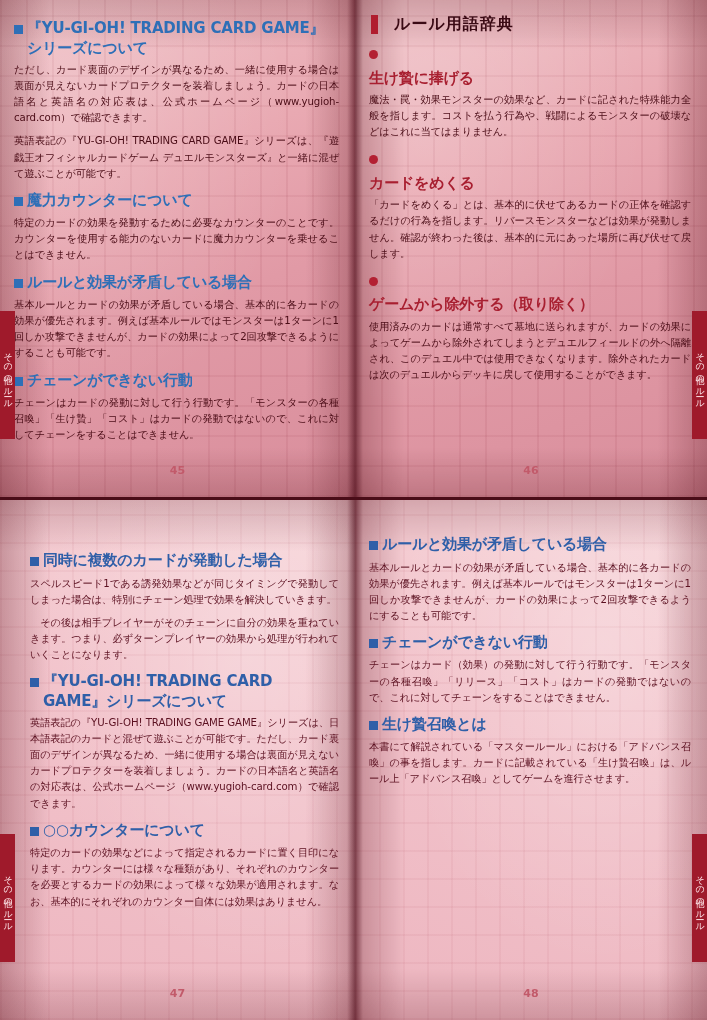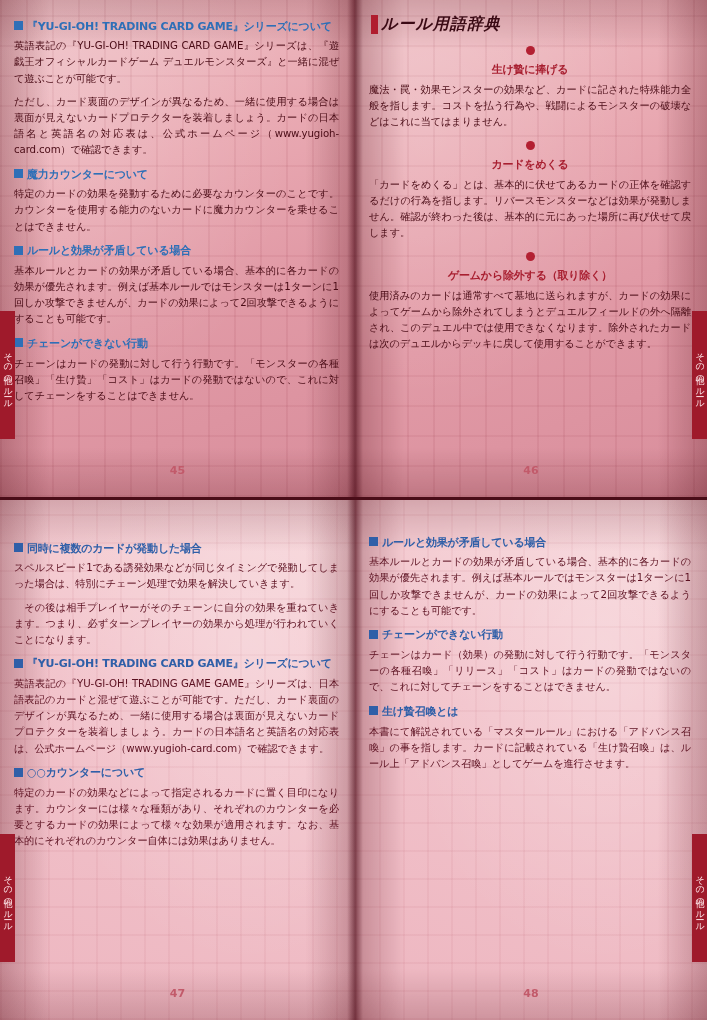--- a/index.html
+++ b/index.html
@@ -80,25 +80,25 @@
     letter-spacing: -0.1px;
     text-align: justify;
     margin: 0 0 7px 0;
   }
   .top .body-text { color: #4a0c16; }
   .bottom .body-text { color: #5b1020; }
   .indent { text-indent: 1em; }
 
   .head {
     display: flex;
-    align-items: center;
+    align-items: flex-start;
     gap: 4px;
     margin: 9px 0 4px 0;
     font-weight: bold;
-    font-size: 11px;
+    font-size: 15px;
     line-height: 1.3;
     color: #2e6fb7;
     letter-spacing: -0.2px;
   }
   .bottom .head { color: #2f5fa8; }
   .head .marker {
     flex: 0 0 auto;
     margin-top: 1px;
   }
   .marker-square {
@@ -114,27 +114,26 @@
     height: 9px;
     border-radius: 50%;
     background: #b32032;
   }
   .head.red { color: #a81f30; flex-direction: column; }
   .head-text { display: block; }
 
   .glossary-title {
     display: flex;
     align-items: center;
-    gap: 3px;
+    gap: 16px;
     margin: 4px 0 8px 2px;
     font-weight: bold;
     font-size: 16px;
     color: #3a0a14;
     letter-spacing: 1px;
-    font-style: italic;
   }
   .glossary-title .bar {
     display: inline-block;
     width: 7px;
     height: 19px;
     background: #b01d2e;
   }
 
   
   .page-num {
@@ -195,22 +194,22 @@
 
   <div class="spread top">
 
     <div class="page paper-red" style="width:355px;">
       <div class="col">
 
         <div class="head">
           <span class="marker"><span class="marker-square"></span></span>
           <span class="head-text">『YU-GI-OH! TRADING CARD GAME』シリーズについて</span>
         </div>
+        <p class="body-text">ただし、カード裏面のデザインが異なるため、一緒に使用する場合は裏面が見えないカードプロテクターを装着しましょう。カードの日本語名と英語名の対応表は、公式ホームページ（www.yugioh-card.com）で確認できます。</p>
         <p class="body-text">英語表記の『YU-GI-OH! TRADING CARD GAME』シリーズは、『遊戯王オフィシャルカードゲーム デュエルモンスターズ』と一緒に混ぜて遊ぶことが可能です。</p>
-        <p class="body-text">ただし、カード裏面のデザインが異なるため、一緒に使用する場合は裏面が見えないカードプロテクターを装着しましょう。カードの日本語名と英語名の対応表は、公式ホームページ（www.yugioh-card.com）で確認できます。</p>
 
         <div class="head">
           <span class="marker"><span class="marker-square"></span></span>
           <span class="head-text">魔力カウンターについて</span>
         </div>
         <p class="body-text">特定のカードの効果を発動するために必要なカウンターのことです。カウンターを使用する能力のないカードに魔力カウンターを乗せることはできません。</p>
 
         <div class="head">
           <span class="marker"><span class="marker-square"></span></span>
           <span class="head-text">ルールと効果が矛盾している場合</span>
@@ -261,21 +260,21 @@
       <div class="side-tab right">その他のルール</div>
       <div class="page-num">46</div>
     </div>
   </div>
 
   <div class="gap-band"></div>
 
   <div class="spread bottom">
 
     <div class="page paper-pink" style="width:355px;">
-      <div class="col" style="padding-top:32px;">
+      <div class="col" style="padding-top:42px;margin-left:16px;">
 
         <div class="head">
           <span class="marker"><span class="marker-square"></span></span>
           <span class="head-text">同時に複数のカードが発動した場合</span>
         </div>
         <p class="body-text">スペルスピード1である誘発効果などが同じタイミングで発動してしまった場合は、特別にチェーン処理で効果を解決していきます。</p>
         <p class="body-text indent">その後は相手プレイヤーがそのチェーンに自分の効果を重ねていきます。つまり、必ずターンプレイヤーの効果から処理が行われていくことになります。</p>
 
         <div class="head">
           <span class="marker"><span class="marker-square"></span></span>

